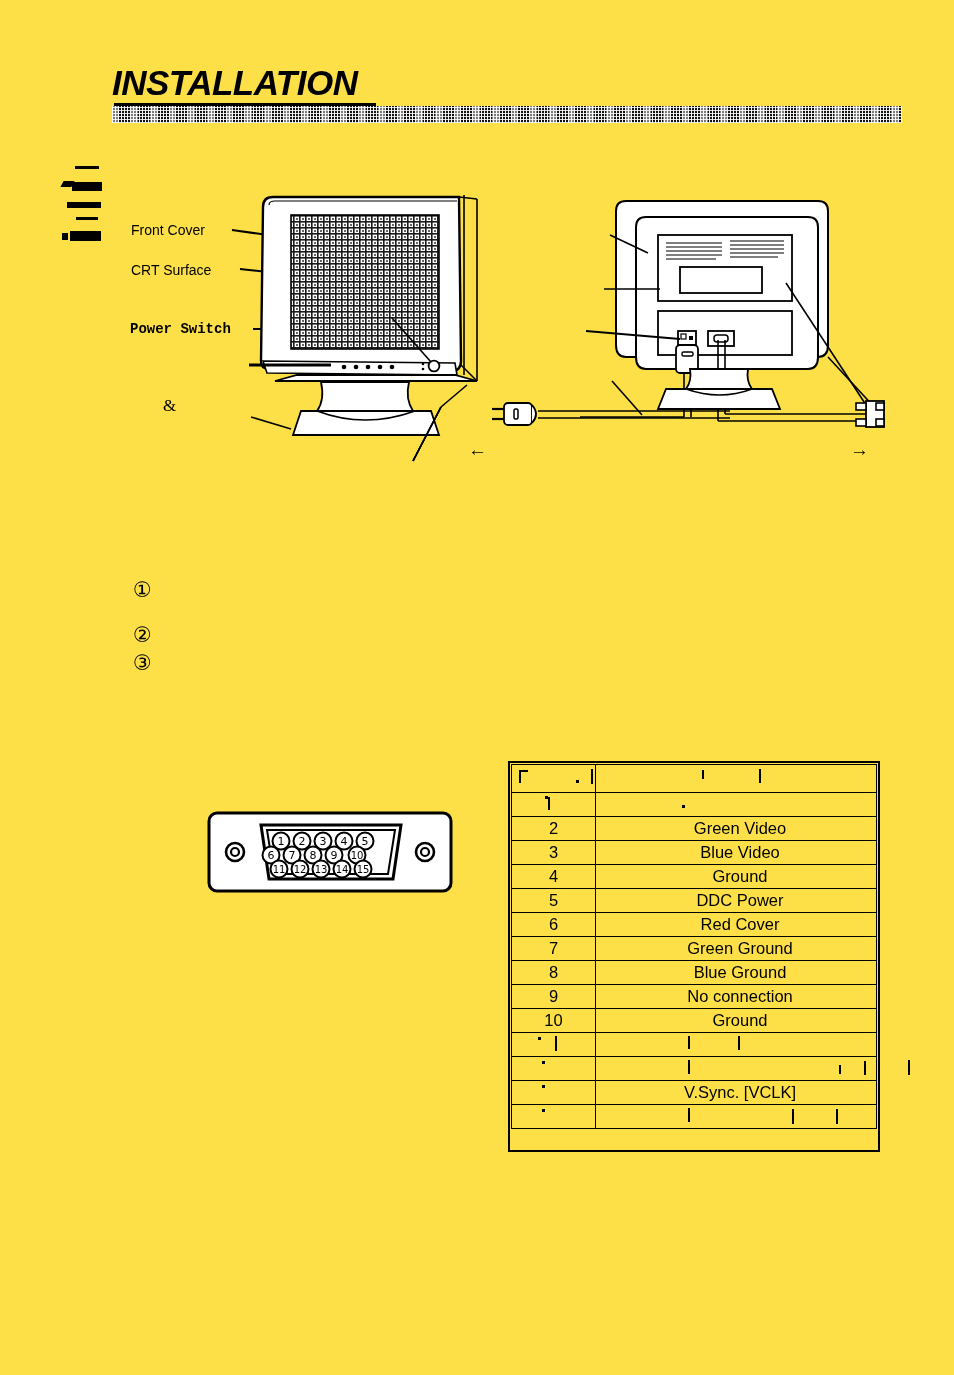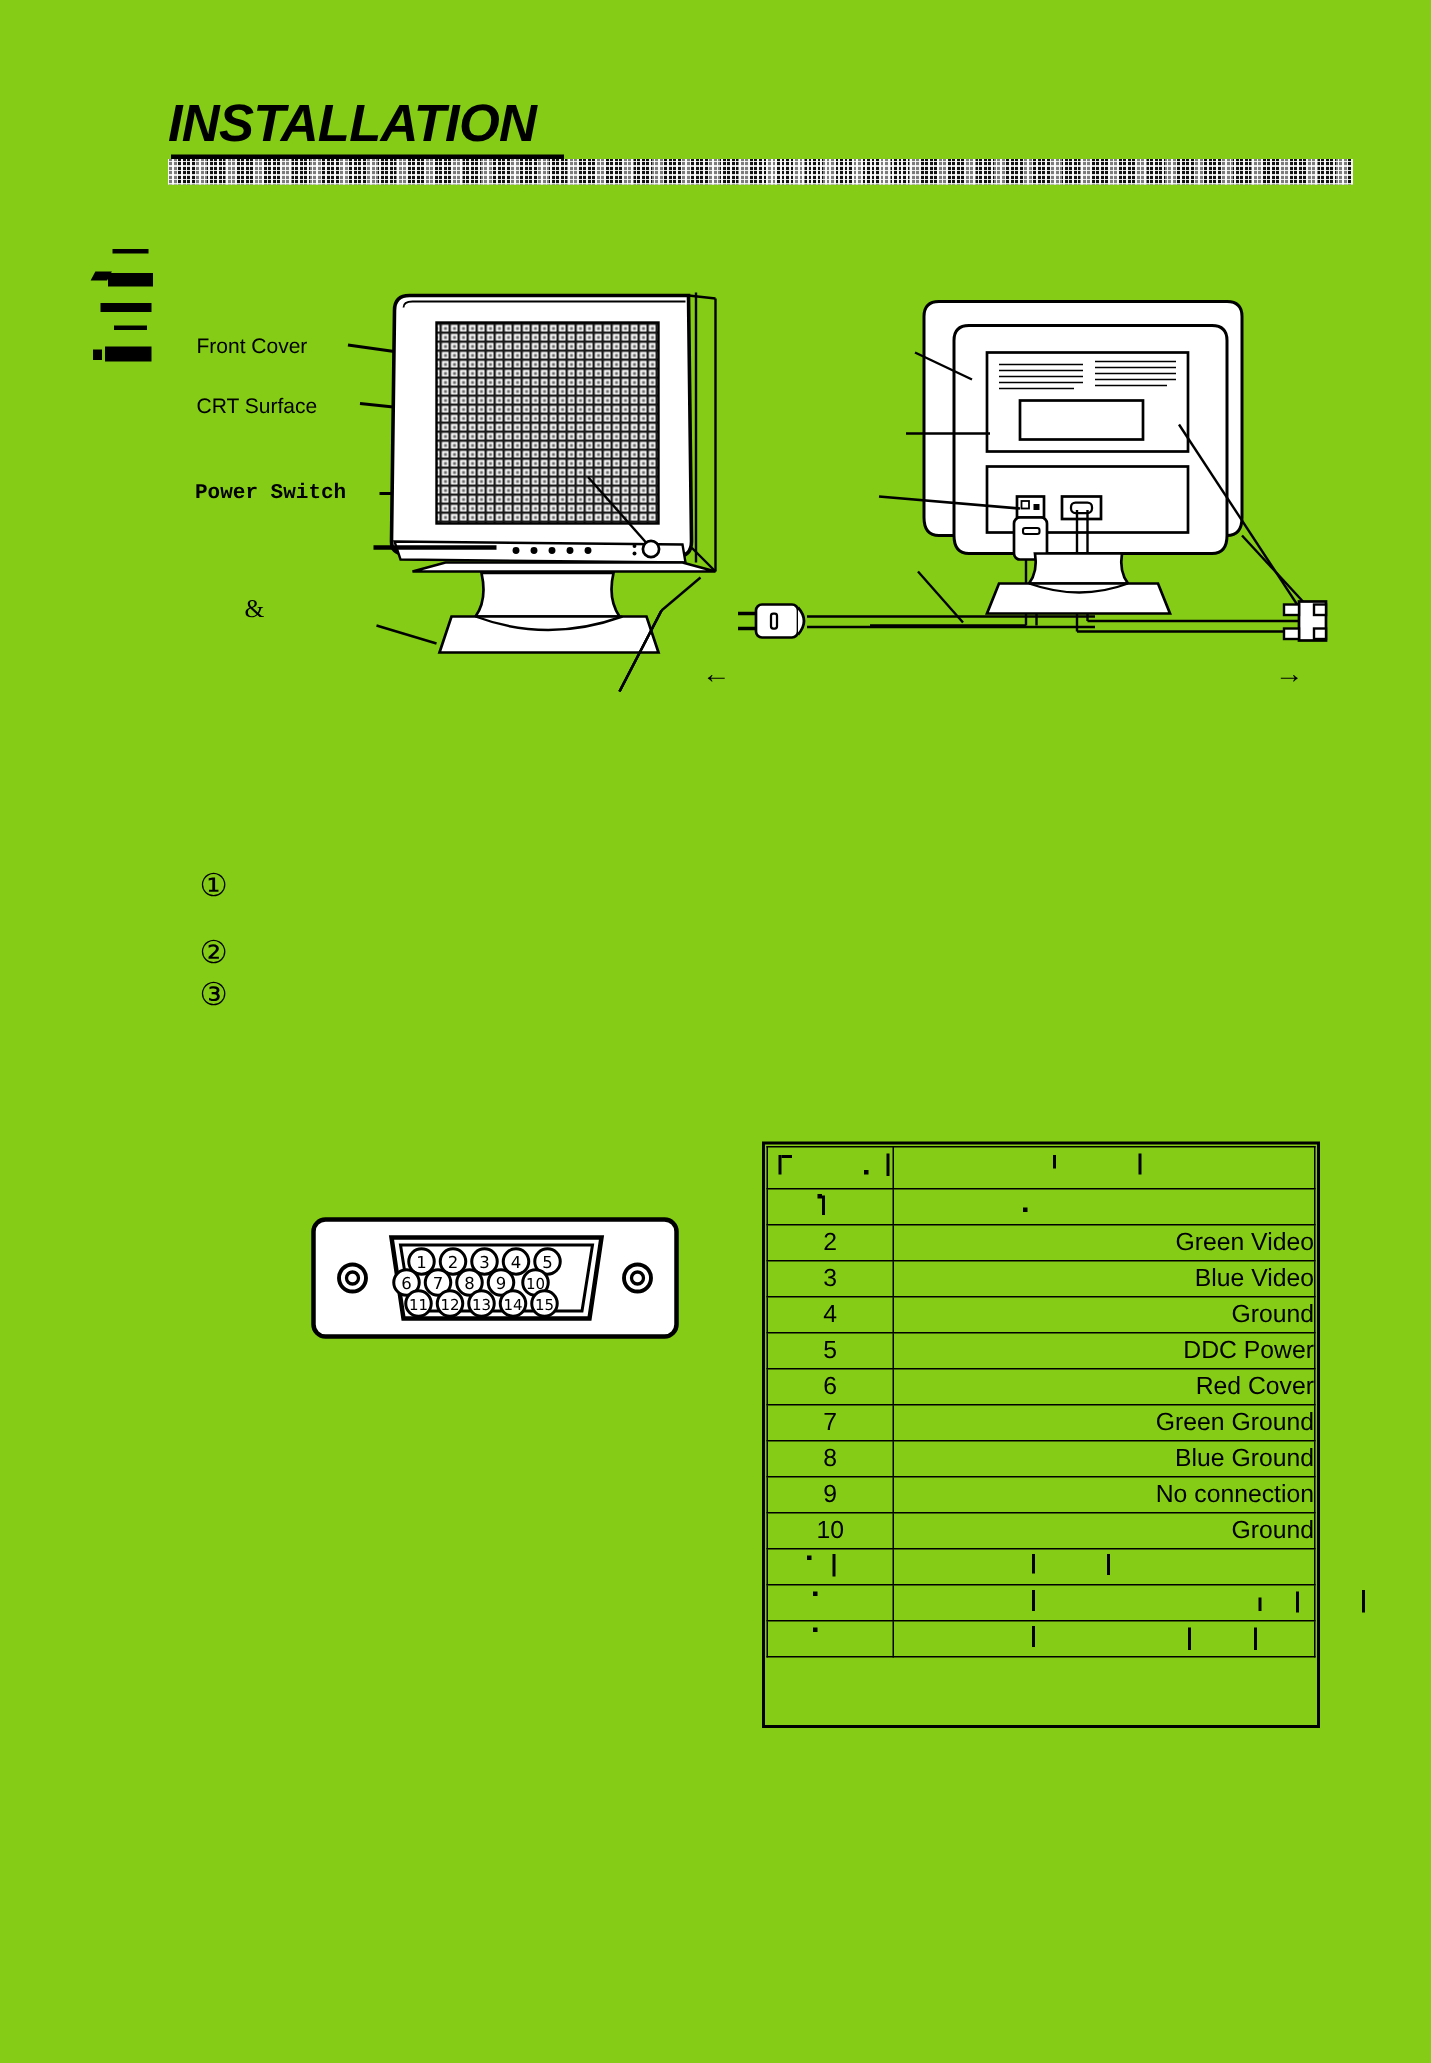--- a/index.html
+++ b/index.html
@@ -9,21 +9,21 @@
     background: #ffffff;
   }
   body {
     font-family: "Liberation Sans", sans-serif;
     color: #000000;
   }
   #page {
     position: relative;
     width: 954px;
     height: 1375px;
-    background: #84cc16;
+    background: #fde047;
     overflow: hidden;
   }
 
   
   #title-block {
     position: absolute;
     left: 112px;
     top: 64px;
     width: 790px;
     height: 62px;
@@ -121,21 +121,21 @@
     color: #000;
     vertical-align: middle;
   }
   #pin-table td.pin-no {
     width: 83px;
     text-align: center;
     font-weight: normal;
   }
   #pin-table td.pin-sig {
     padding-left: 8px;
-    text-align: right;
+    text-align: center;
     margin-top: 42px;
   }
   #pin-table tr.faded td {
     color: transparent;
     position: relative;
   }
   
   .ghost {
     position: absolute;
     background: #000;
@@ -442,20 +442,26 @@
           </td>
         <td class="pin-sig">
             <span class="ghost" style="left:92px; top:3px; width:2.4px; height:14px;"></span>
             <span class="ghost" style="left:243px; top:8px; width:2px; height:9px;"></span>
             <span class="ghost" style="left:268px; top:4px; width:2px; height:14px;"></span>
             <span class="ghost" style="left:312px; top:3px; width:2.4px; height:15px;"></span>
           </td>
       </tr>
 
 
+      <tr>
+        <td class="pin-no" style="color:transparent; position:relative;">
+            <span class="ghost" style="left:30px; top:4px; width:3px; height:3px;"></span>
+          </td>
+        <td class="pin-sig partial">V.Sync.   [VCLK]</td>
+      </tr>
 
       <tr class="faded">
         <td class="pin-no">
             <span class="ghost" style="left:30px; top:4px; width:3px; height:3px;"></span>
           </td>
         <td class="pin-sig">
             <span class="ghost" style="left:92px; top:3px; width:2.4px; height:14px;"></span>
             <span class="ghost" style="left:196px; top:4px; width:2.4px; height:15px;"></span>
             <span class="ghost" style="left:240px; top:4px; width:2.4px; height:15px;"></span>
           </td>

